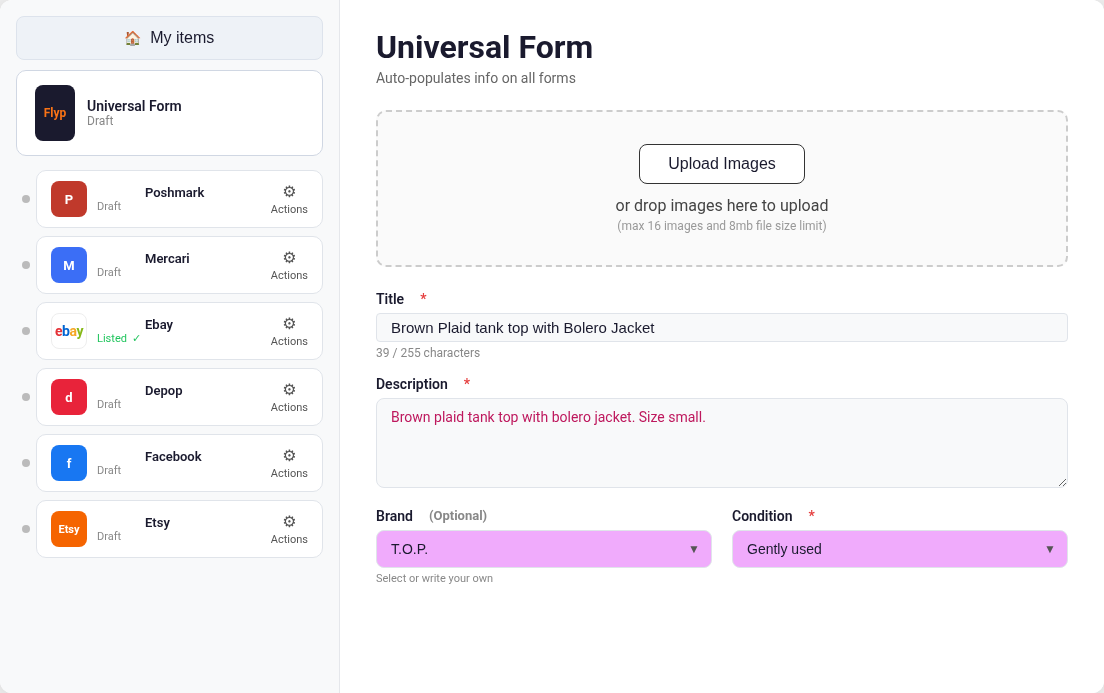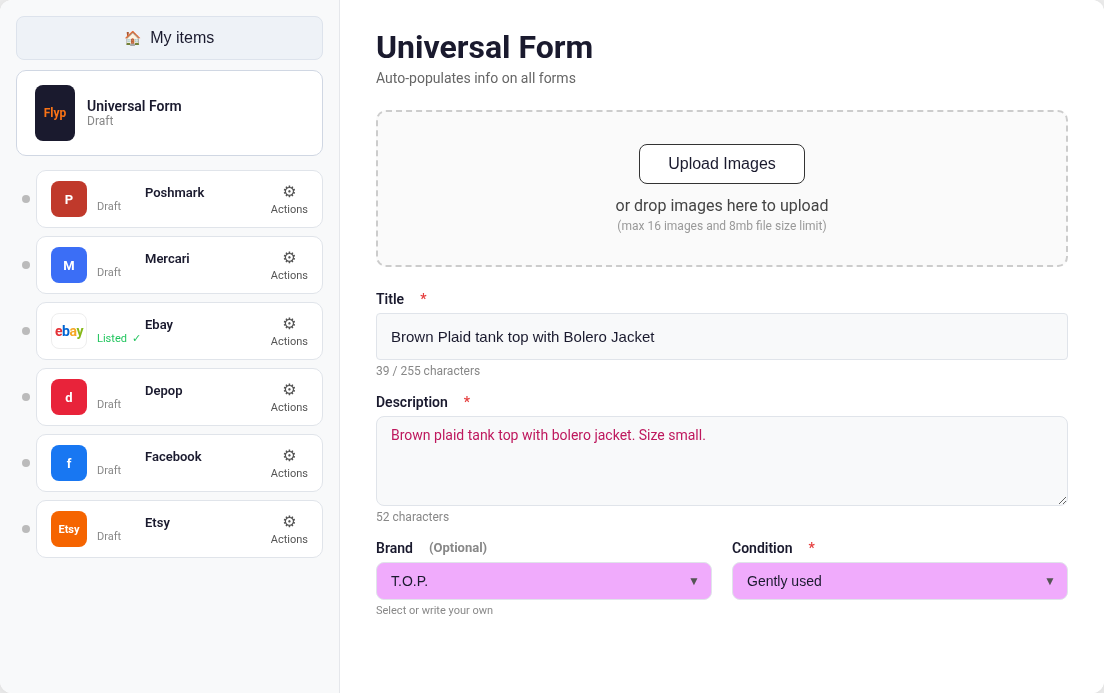--- a/index.html
+++ b/index.html
@@ -215,21 +215,21 @@
       align-items: flex-start;
       gap: 16px;
     }
     .required { color: #e53e3e; }
     .optional { color: #888; font-weight: 700; font-size: 13px; }
 
     .text-input {
       width: 100%;
       border: 1.5px solid #e0e4ea;
       border-radius: 4px;
-      padding: 14px 14px;
+      padding: 5px 14px;
       font-size: 15px;
       color: #1a1a2e;
       background: #f8f9fa;
       outline: none;
       margin-bottom: 4px;
     }
     .char-count {
       font-size: 12px;
       color: #888;
       margin-bottom: 16px;
@@ -447,21 +447,20 @@
       <input class="text-input" type="text" value="Brown Plaid tank top with Bolero Jacket" style="">
       <div class="char-count">39 / 255 characters</div>
     </div>
 
     <div>
       <div class="field-label">
         <span>Description</span>
         <span class="required">*</span>
       </div>
       <textarea class="textarea-input" style="">Brown plaid tank top with bolero jacket. Size small.</textarea>
-      <div class="char-count">52 characters</div>
     </div>
 
     <div class="two-col">
 
       <div>
         <div class="field-label">
           <span>Brand</span>
           <span class="optional">(Optional)</span>
         </div>
         <div class="select-wrapper">

